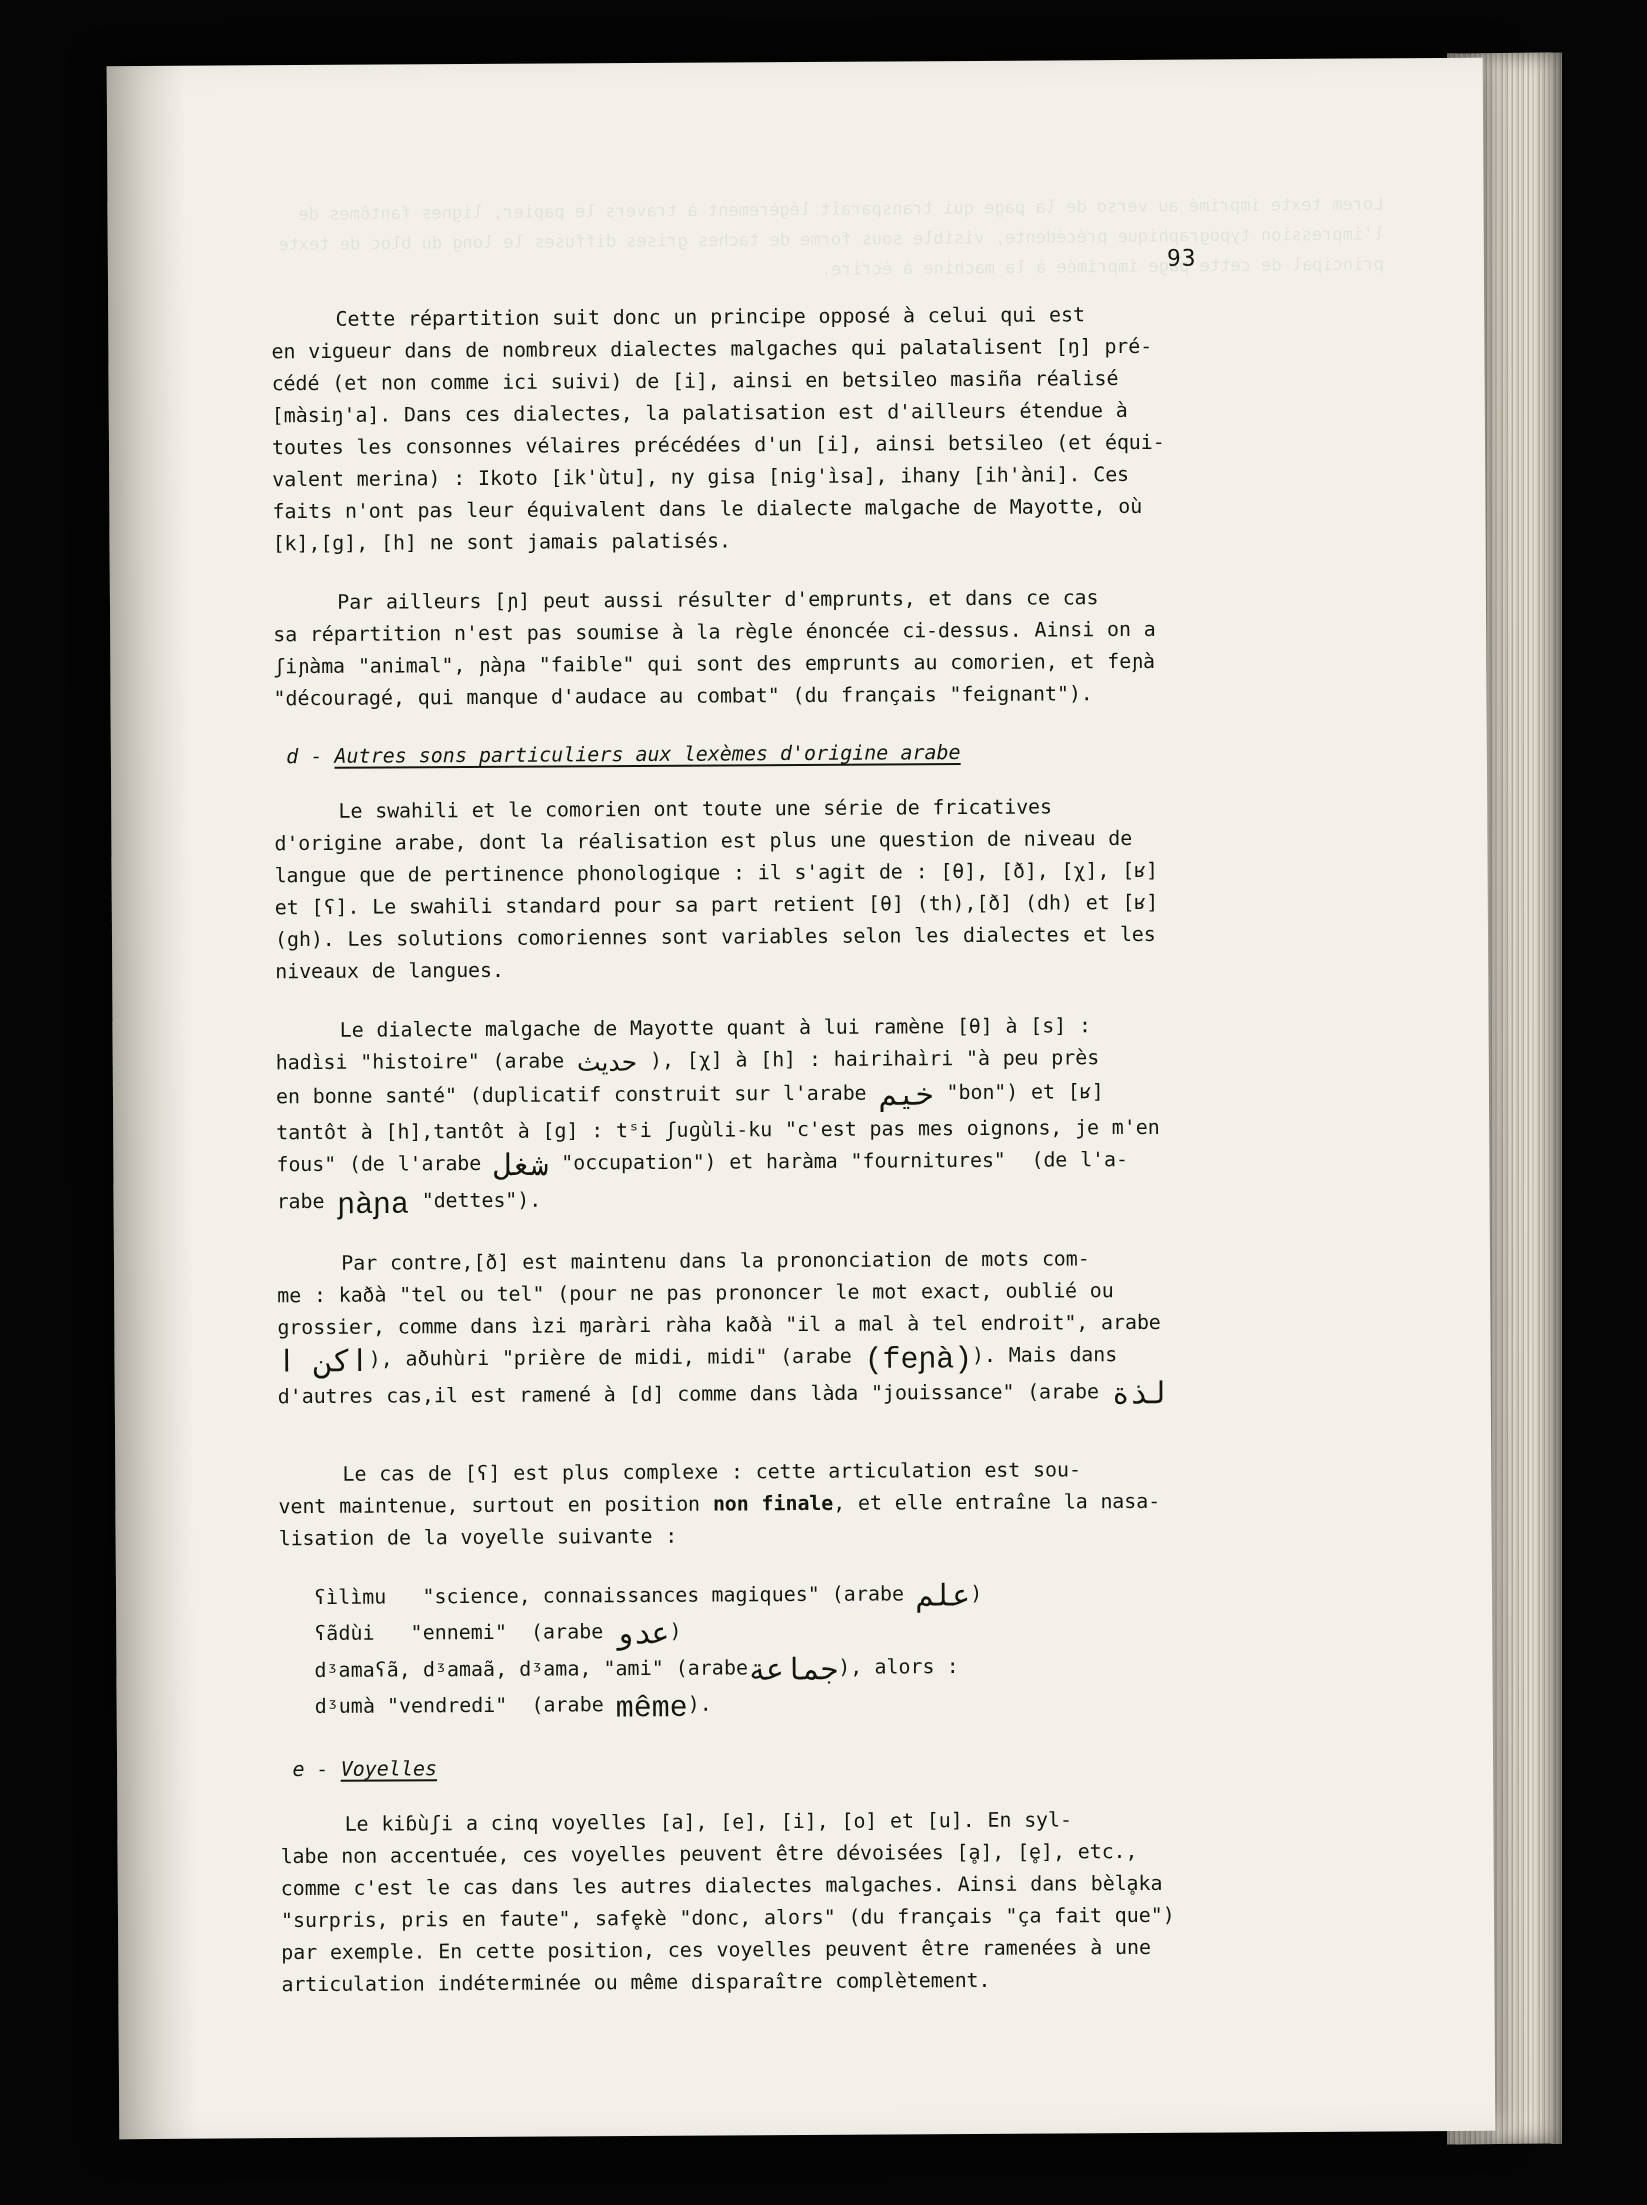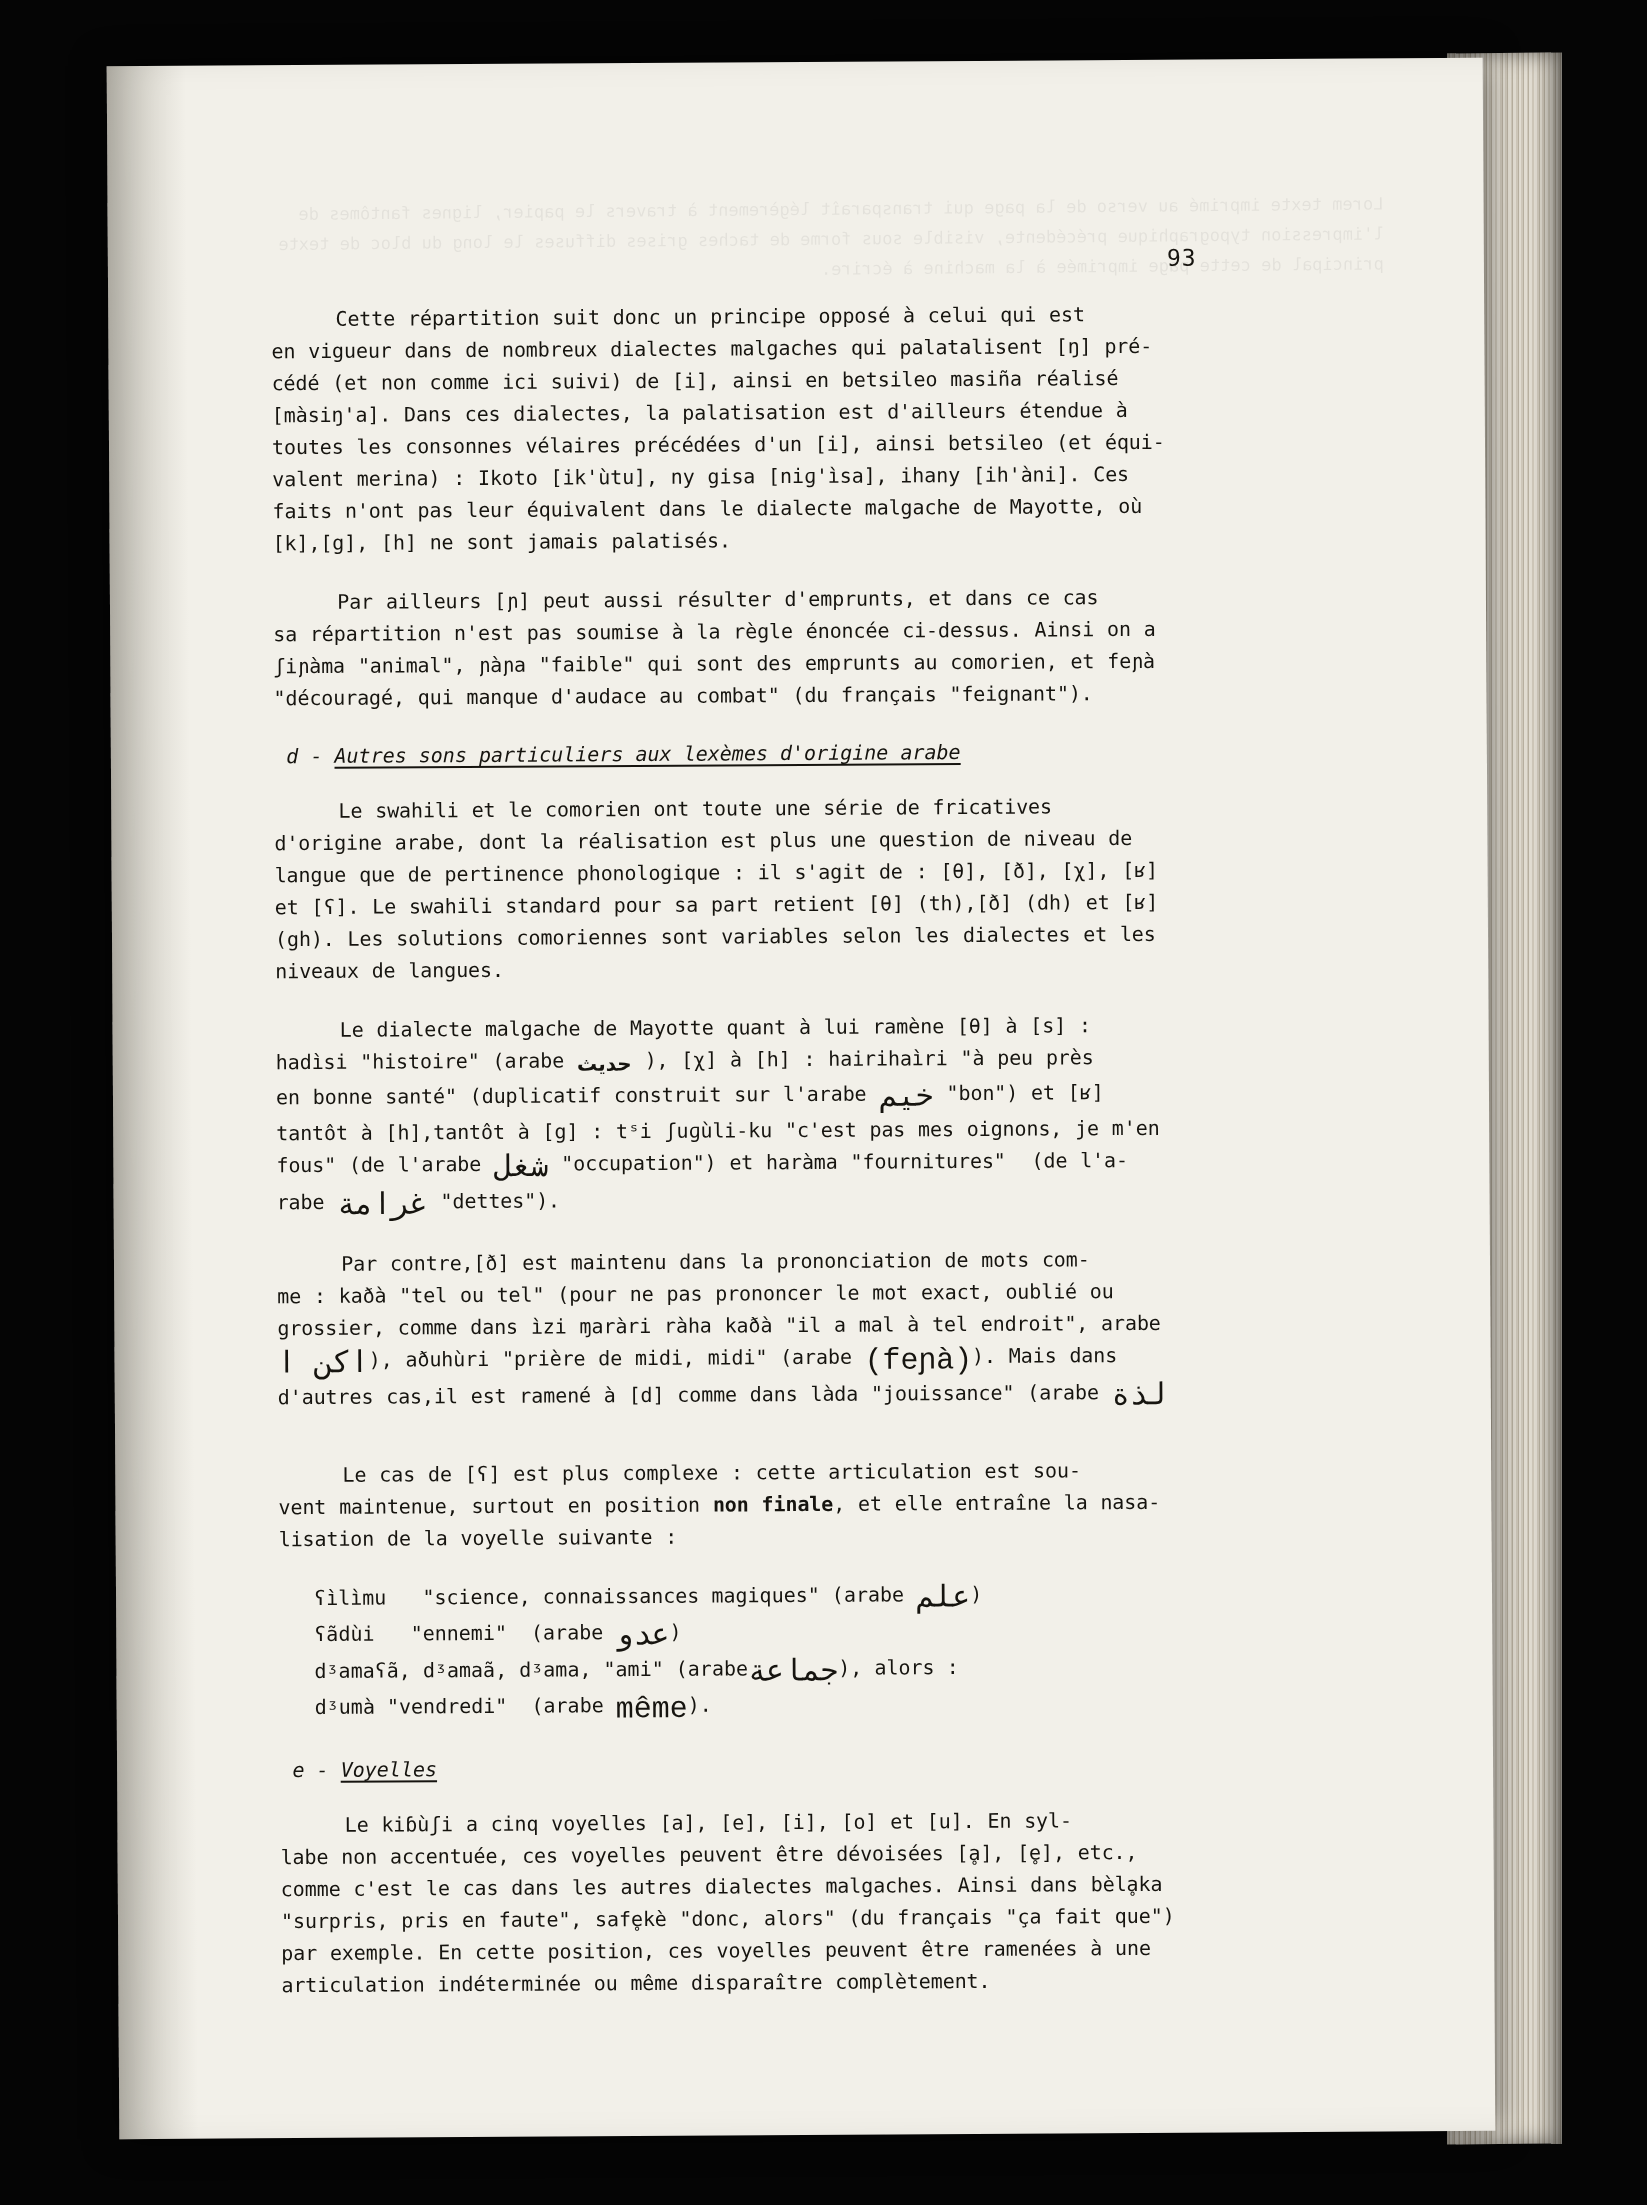--- a/index.html
+++ b/index.html
@@ -109,26 +109,25 @@
   .heading .letter { font-style: italic; }
   .heading .ttl {
     font-style: italic;
     text-decoration: underline;
     text-underline-offset: 4.4px;
   }
   .bold { font-weight: bold; }
 
   .arabic {
     font-family: "DejaVu Sans", sans-serif;
-    font-size: 20px;
+    font-size: 25px;
     direction: rtl;
     unicode-bidi: isolate;
     vertical-align: -3.5px;
     letter-spacing: 0px;
-    font-weight: bold;
   }
   .arabic-lg {
     font-family: Liberation Mono, monospace;
     font-size: 30px;
     direction: rtl;
     unicode-bidi: isolate;
     vertical-align: -5.3px;
   }
 
   .examples {
@@ -187,21 +186,21 @@
 (gh). Les solutions comoriennes sont variables selon les dialectes et les
 niveaux de langues.</p>
 
       <div class="gap"></div>
 
       <p class="para"><span>     Le dialecte malgache de Mayotte quant à lui ramène [θ] à [s] :</span>
 <span>hadìsi "histoire" (arabe </span><span class="arabic">حديث</span><span> ), [χ] à [h] : hairihaìri "à peu près</span>
 <span>en bonne santé" (duplicatif construit sur l'arabe </span><span class="arabic-lg">خيم</span><span> "bon") et [ʁ]</span>
 <span>tantôt à [h],tantôt à [g] : tˢi ʃuɡùli-ku "c'est pas mes oignons, je m'en</span>
 <span>fous" (de l'arabe </span><span class="arabic-lg">شغل</span><span> "occupation") et haràma "fournitures"  (de l'a-</span>
-<span>rabe </span><span class="arabic-lg">غرامة</span><span> "dettes").</span></p>
+<span>rabe </span><span class="arabic-lg">ɲàɲa</span><span> "dettes").</span></p>
 
       <div class="gap"></div>
 
       <p class="para"><span>     Par contre,[ð] est maintenu dans la prononciation de mots com-</span>
 <span>me : kaðà "tel ou tel" (pour ne pas prononcer le mot exact, oublié ou</span>
 <span>grossier, comme dans ìzi ɱaràri ràha kaðà "il a mal à tel endroit", arabe</span>
 <span class="arabic-lg">اكن ا</span><span>), aðuhùri "prière de midi, midi" (arabe </span><span class="arabic-lg">(feɲà)</span><span>). Mais dans</span>
 <span>d'autres cas,il est ramené à [d] comme dans làda "jouissance" (arabe </span><span class="arabic-lg">لذة</span></p>
 
       <div class="gap"></div>

